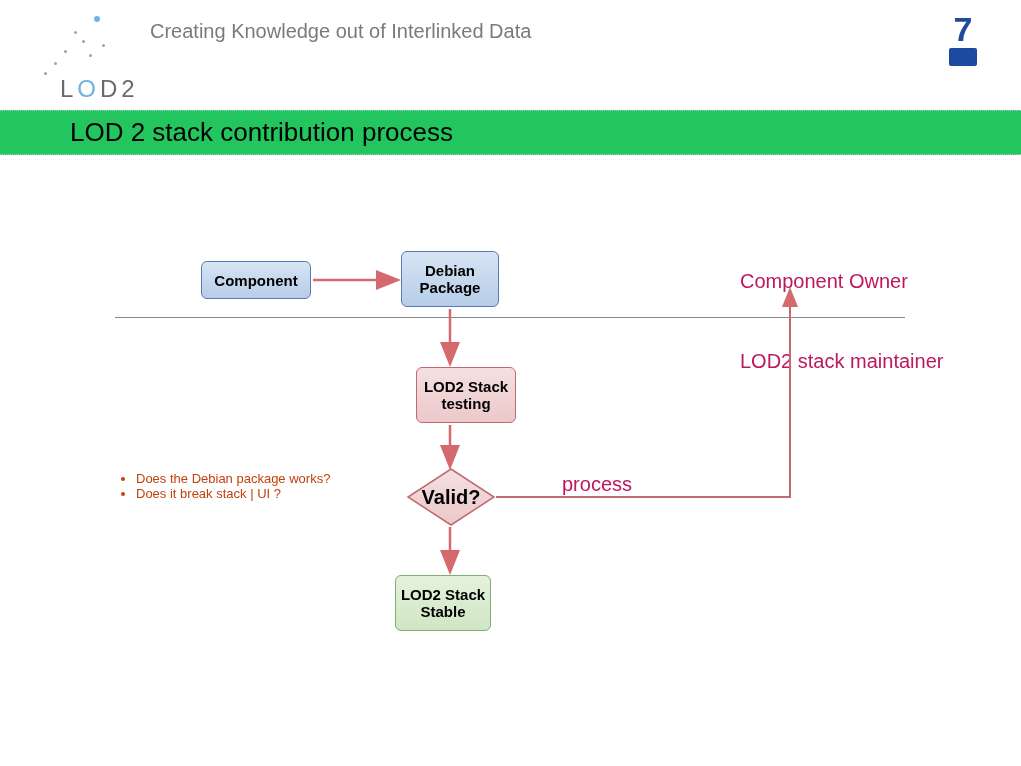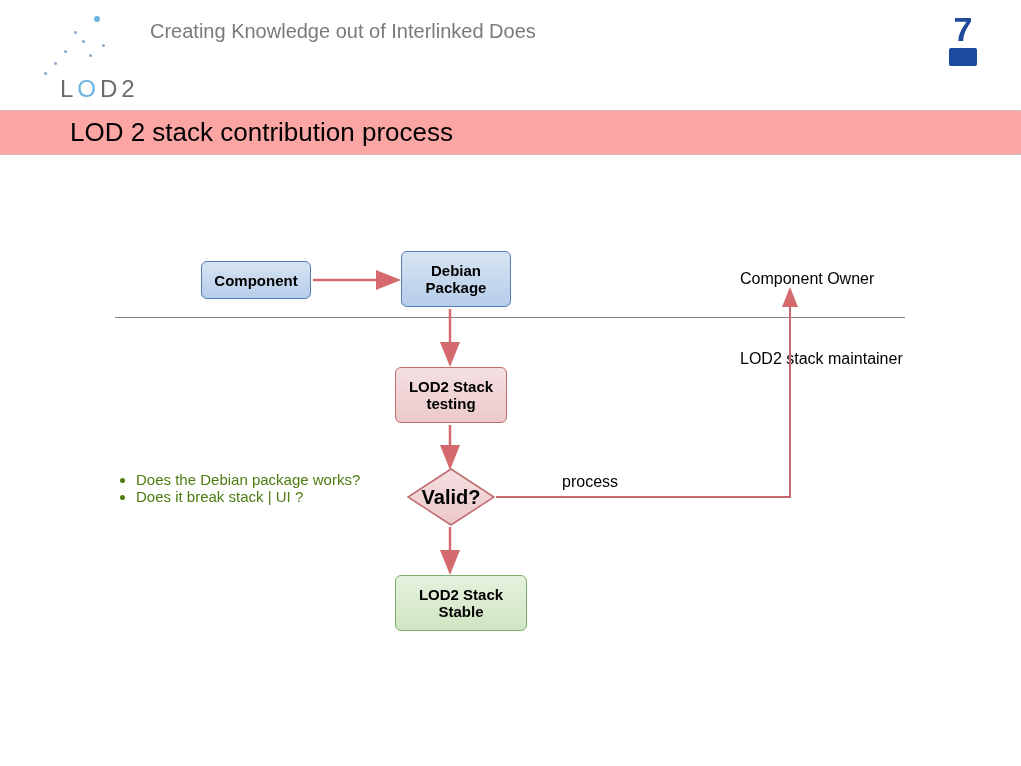--- a/index.html
+++ b/index.html
@@ -3,35 +3,35 @@
 <meta charset="utf-8">
 <style>
   html,body{margin:0;padding:0;width:1021px;height:766px;font-family:Arial,Helvetica,sans-serif;background:#fff;overflow:hidden}
   .header{position:relative;height:110px}
   .tagline{position:absolute;left:150px;top:20px;color:#7a7a7a;font-size:20px}
   .lod2-logo{position:absolute;left:60px;top:75px;color:#6b6b6b;font-weight:normal;font-size:24px;letter-spacing:4px;font-family:Arial,sans-serif}
   .lod2-logo .o{color:#6db4e3}
   .framework-badge{position:absolute;right:28px;top:12px;width:60px;height:60px;text-align:center}
   .framework-badge .seven{font-size:34px;font-weight:bold;color:#204a9a;display:block;line-height:1}
   .framework-badge .flag{display:inline-block;width:28px;height:18px;background:#1b4aa0;border-radius:2px;margin-top:2px}
-  .title-bar{background:#fca5a5;border-top:1px dotted #b5c8d6;border-bottom:1px dotted #b5c8d6;padding:6px 70px}
+  .title-bar{background:#22c55e;border-top:1px dotted #b5c8d6;border-bottom:1px dotted #b5c8d6;padding:6px 70px}
   .title-bar span{font-size:26px;color:#000}
   .canvas{position:relative;width:1021px;height:620px}
 
   .box{position:absolute;border:1.5px solid;border-radius:6px;text-align:center;font-size:15px;font-weight:bold;color:#000;display:flex;align-items:center;justify-content:center;padding:4px;box-sizing:border-box}
   .box.blue{border-color:#567cb7;background:linear-gradient(#d7e4f3,#b6cde9)}
   .box.red{border-color:#c06a6e;background:linear-gradient(#f4e0e1,#ecc8ca)}
   .box.green{border-color:#7bb06f;background:linear-gradient(#e5f1dd,#d0e6c3)}
 
   .diamond{position:absolute;width:90px;height:60px;transform-origin:center}
   .diamond svg{position:absolute;inset:0}
   .diamond .lbl{position:absolute;inset:0;display:flex;align-items:center;justify-content:center;font-size:20px;font-weight:bold}
 
-  .lbl-text{position:absolute;font-size:16px;color:#000000}
-  .bullets{position:absolute;font-size:15px;color:#4d7c0f}
+  .lbl-text{position:absolute;font-size:20px;color:#be185d}
+  .bullets{position:absolute;font-size:13px;color:#c2410c}
   .bullets li{margin:0}
 
   .hr-line{position:absolute;height:0;border-top:1.5px solid #888}
 
   svg.arrows{position:absolute;inset:0;width:100%;height:100%;pointer-events:none}
 
   .constellation{position:absolute;left:24px;top:6px;width:110px;height:85px}
   .dot{position:absolute;width:3px;height:3px;border-radius:50%;background:#8aa8c9}
 </style>
 </head>
@@ -41,21 +41,21 @@
   <div class="constellation">
     <div class="dot" style="left:70px;top:10px;width:6px;height:6px;background:#6db4e3"></div>
     <div class="dot" style="left:50px;top:25px"></div>
     <div class="dot" style="left:58px;top:34px"></div>
     <div class="dot" style="left:40px;top:44px"></div>
     <div class="dot" style="left:30px;top:56px"></div>
     <div class="dot" style="left:20px;top:66px"></div>
     <div class="dot" style="left:65px;top:48px"></div>
     <div class="dot" style="left:78px;top:38px"></div>
   </div>
-  <div class="tagline">Creating Knowledge out of Interlinked Does</div>
+  <div class="tagline">Creating Knowledge out of Interlinked Data</div>
   <div class="lod2-logo">
     <span>L</span><span class="o">O</span><span>D2</span>
   </div>
   <div class="framework-badge">
     <span class="seven">7</span>
     <span class="flag"></span>
   </div>
 </div>
 
 <div class="title-bar">
@@ -63,42 +63,42 @@
 </div>
 
 <div class="canvas">
 
   <div class="hr-line" style="left:115px;top:162px;width:790px"></div>
 
   <div class="box blue" style="left:201px;top:106px;width:110px;height:38px">
     <span>Component</span>
   </div>
 
-  <div class="box blue" style="left:401px;top:96px;width:110px;height:56px">
+  <div class="box blue" style="left:401px;top:96px;width:98px;height:56px">
     <span>Debian Package</span>
   </div>
 
-  <div class="box red" style="left:395px;top:212px;width:112px;height:56px">
+  <div class="box red" style="left:416px;top:212px;width:100px;height:56px">
     <span>LOD2 Stack testing</span>
   </div>
 
   <div class="diamond" style="left:406px;top:312px">
     <svg viewBox="0 0 90 60">
       <defs>
           <linearGradient id="dg" x1="0" y1="0" x2="0" y2="1">
         <stop offset="0" stop-color="#f4e0e1"></stop>
             <stop offset="1" stop-color="#ecc8ca"></stop>
       </linearGradient>
         </defs>
       <polygon points="45,2 88,30 45,58 2,30" fill="url(#dg)" stroke="#c06a6e" stroke-width="1.5"></polygon>
     </svg>
     <div class="lbl">Valid?</div>
   </div>
 
-  <div class="box green" style="left:395px;top:420px;width:132px;height:56px">
+  <div class="box green" style="left:395px;top:420px;width:96px;height:56px">
     <span>LOD2 Stack Stable</span>
   </div>
 
   <div class="lbl-text" style="left:740px;top:115px">Component Owner</div>
   <div class="lbl-text" style="left:740px;top:195px">LOD2 stack maintainer</div>
   <div class="lbl-text" style="left:562px;top:318px">process</div>
 
   <ul class="bullets" style="left:118px;top:316px;padding-left:18px;margin:0">
     <li>Does the Debian package works?</li>
     <li>Does it break stack | UI ?</li>

